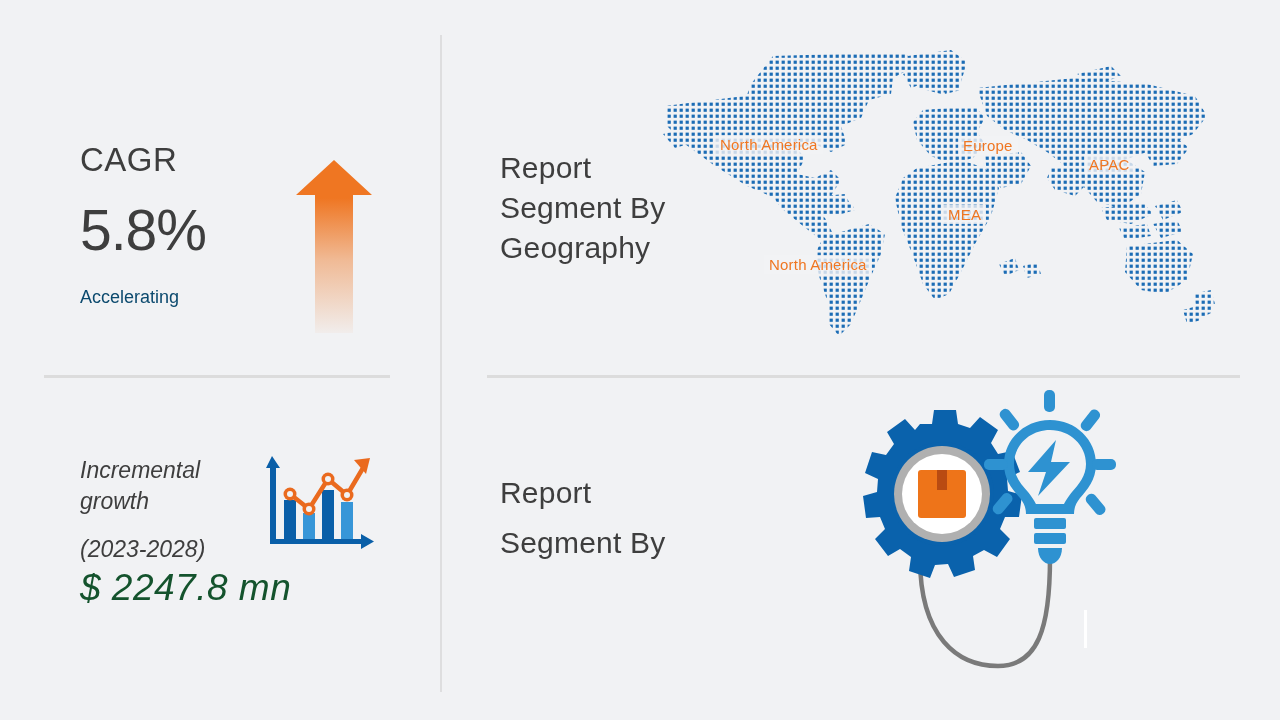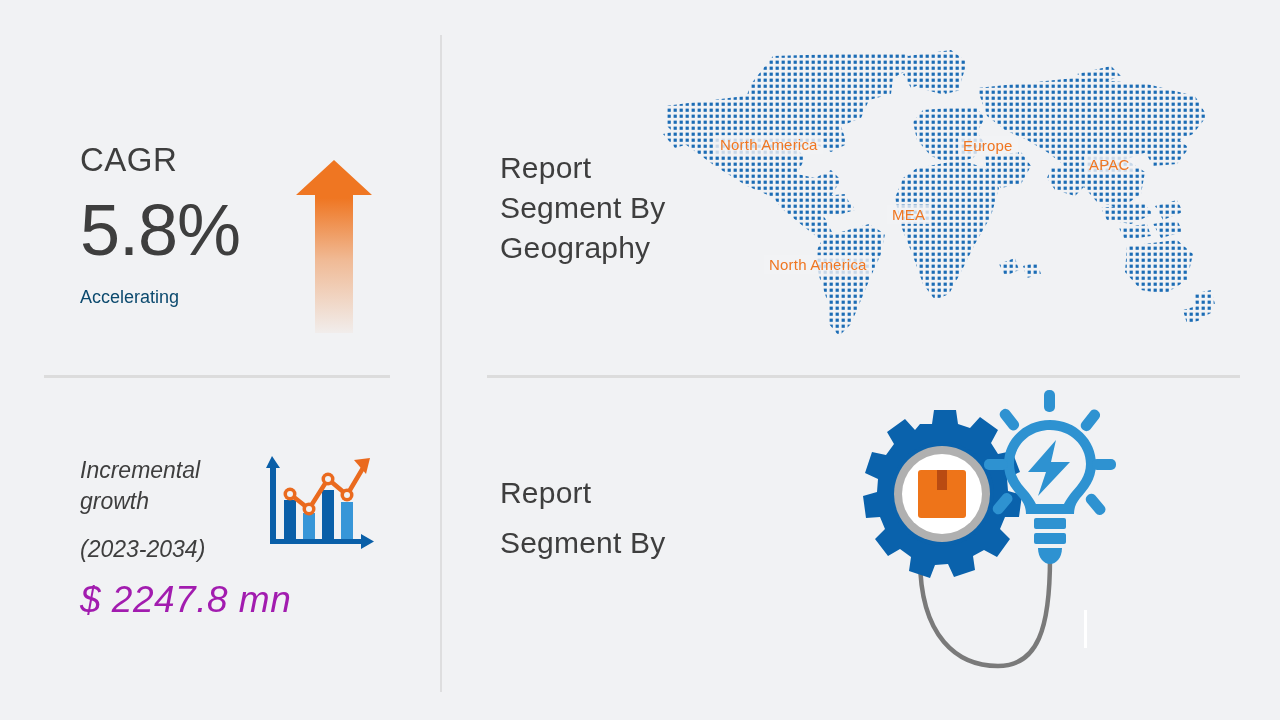--- a/index.html
+++ b/index.html
@@ -35,21 +35,21 @@
     background: #dcdcdc;
   }
 
   
   .cagr-block { position: absolute; left: 80px; top: 140px; }
   .cagr-label {
     font-size: 33px; font-weight: 400; color: #3e3e3e;
     letter-spacing: 0.5px; line-height: 40px;
   }
   .cagr-value {
-    font-size: 72px; font-weight: 300; color: #3e3e3e;
+    font-size: 57px; font-weight: 300; color: #3e3e3e;
     line-height: 96px; letter-spacing: -1px;
     margin-top: 2px;
   }
   .cagr-sub {
     font-size: 18px; font-weight: 400; color: #0c4a6e;
     line-height: 30px; margin-top: 4px;
   }
 
   .arrow-up {
     position: absolute;
@@ -61,22 +61,22 @@
   .growth-block { position: absolute; left: 80px; top: 455px; font-style: italic; }
   .growth-label {
     font-size: 23px; font-weight: 400; color: #3e3e3e;
     line-height: 31px; width: 190px;
   }
   .growth-years {
     font-size: 23px; font-weight: 400; color: #3e3e3e;
     line-height: 31px; margin-top: 17px;
   }
   .growth-value {
-    font-size: 37px; font-weight: 300; color: #a21caf;
-    line-height: 45px; margin-top: 12px; letter-spacing: 0.5px;
+    font-size: 37px; font-weight: 300; color: #14532d;
+    line-height: 45px; margin-top: 0; letter-spacing: 0.5px;
   }
   .barchart-icon {
     position: absolute;
     left: 262px; top: 452px;
     width: 115px; height: 105px;
   }
 
   
   .geo-title {
     position: absolute;
@@ -93,21 +93,21 @@
     position: absolute;
     font-size: 15px; font-weight: normal;
     color: #ef7622; white-space: nowrap;
     background: rgba(243,243,245,0.80);
     padding: 1px 5px;
     letter-spacing: 0.2px;
   }
   .lbl-na { left: 715px; top: 135px; }
   .lbl-eu { left: 926px; top: 136px; margin-left: 32px; }
   .lbl-ap { left: 1062px; top: 155px; margin-left: 22px; }
-  .lbl-me { left: 887px; top: 205px; }
+  .lbl-me { left: 943px; top: 205px; }
   .lbl-sa { left: 764px; top: 255px; }
 
   
   .hosp-title {
     position: absolute;
     left: 500px; top: 468px;
     font-size: 30px; font-weight: 400; color: #3e3e3e;
     line-height: 50px; letter-spacing: 0.2px;
   }
   .gear-bulb {
@@ -145,21 +145,21 @@
         <stop offset="58%" stop-color="#ef7622" stop-opacity="0.45"></stop>
         <stop offset="100%" stop-color="#ef7622" stop-opacity="0.04"></stop>
       </linearGradient>
     </defs>
     <path d="M40 2 L78 37 L59 37 L59 175 L21 175 L21 37 L2 37 Z" fill="url(#arrGrad)"></path>
   </svg>
 
   <div class="growth-block">
     <div class="growth-label">Incremental</div>
     <div class="growth-label">growth</div>
-    <div class="growth-years">(2023-2034)</div>
+    <div class="growth-years">(2023-2028)</div>
     <div class="growth-value">$ 2247.8 mn</div>
   </div>
 
   <svg class="barchart-icon" viewBox="0 0 115 105">
 
     <path d="M10 4 L4 16 L8 16 L8 92 L99 92 L99 97 L112 89.5 L99 82 L99 87 L14 87 L14 16 L18 16 Z" fill="#0a5fa8"></path>
 
     <rect x="22" y="48" width="12" height="39" fill="#0a5fa8"></rect>
     <rect x="41" y="61" width="12" height="26" fill="#3796d8"></rect>
     <rect x="60" y="38" width="12" height="49" fill="#0a5fa8"></rect>

